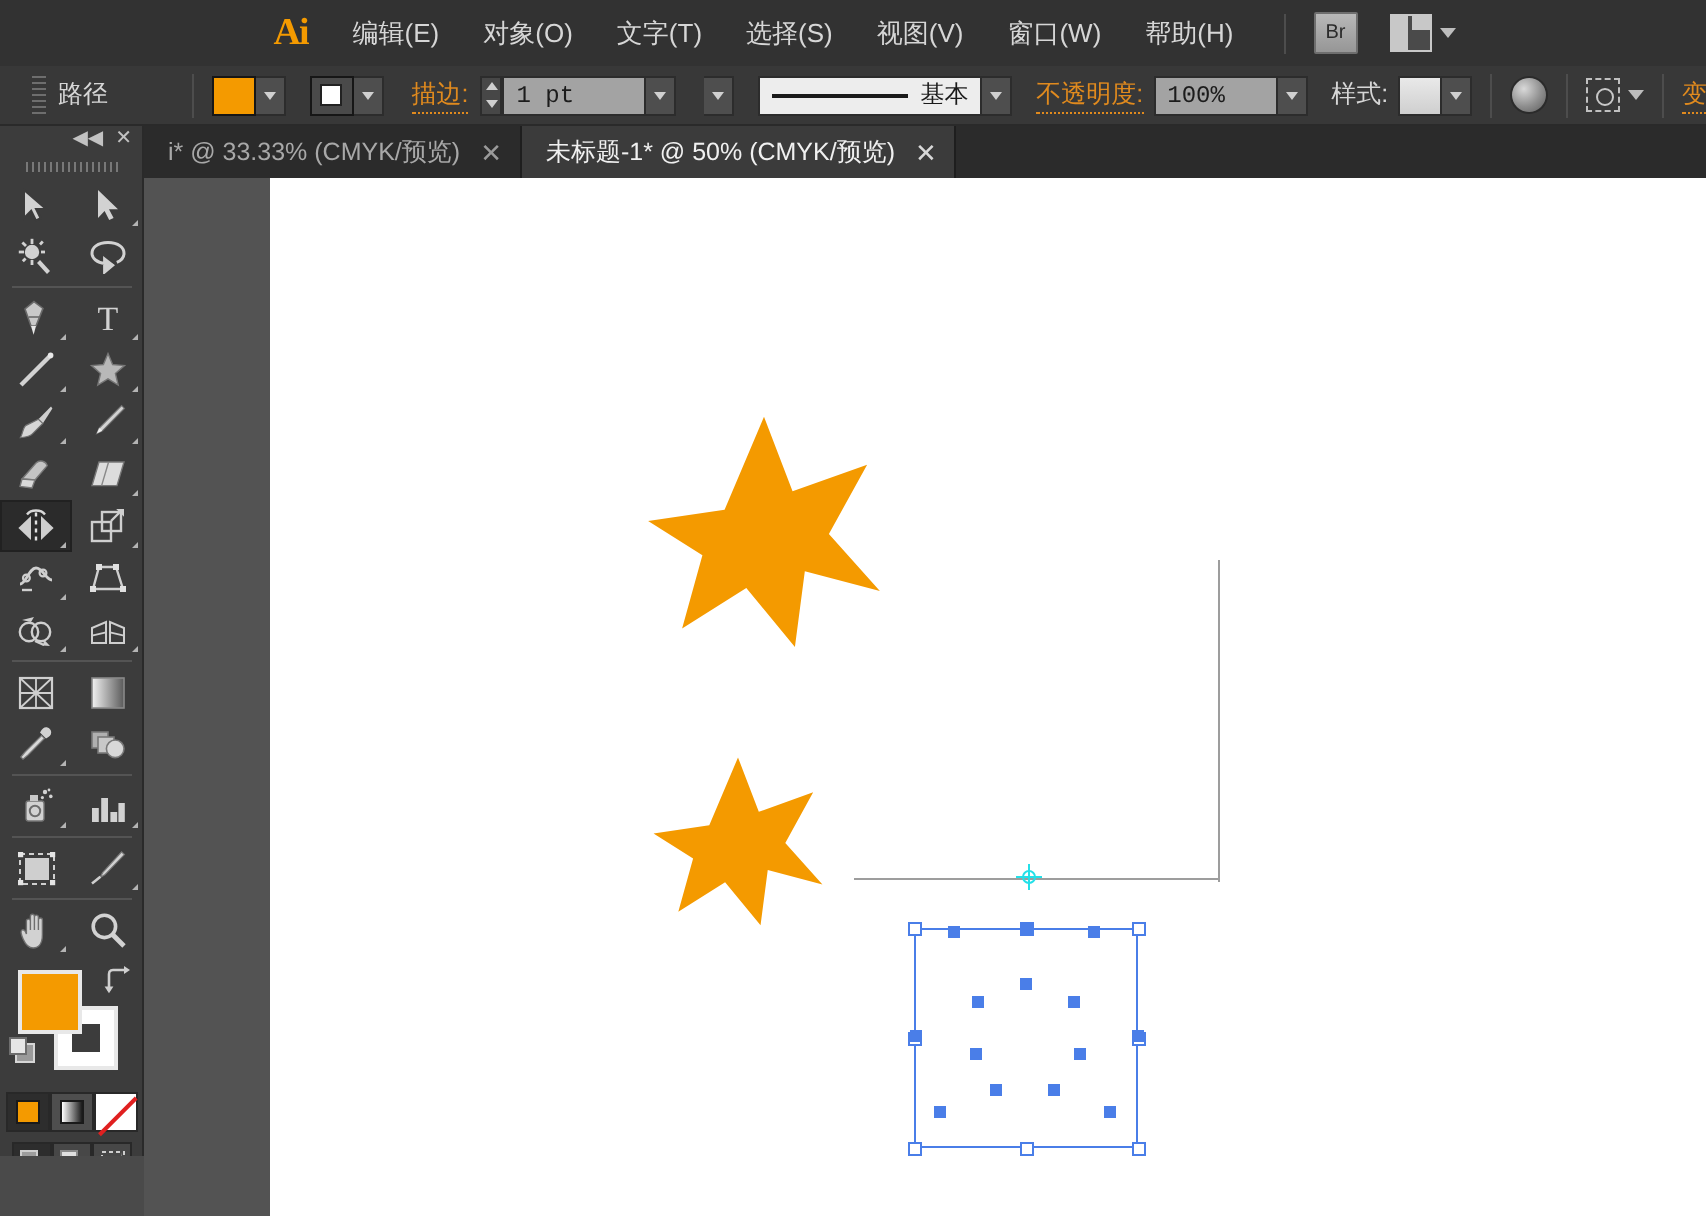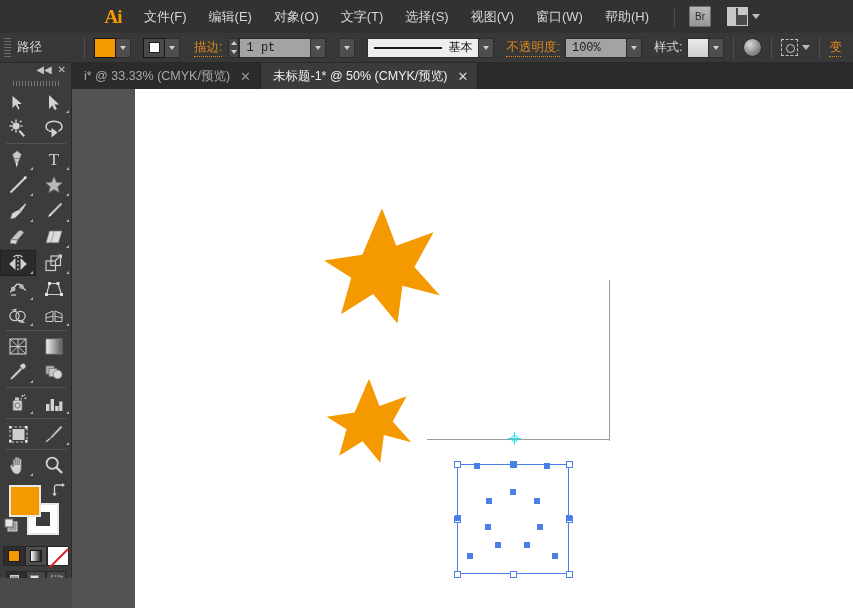--- a/index.html
+++ b/index.html
@@ -56,21 +56,21 @@
   .tri-down {
     width: 0; height: 0; border-left: 4px solid transparent;
     border-right: 4px solid transparent; border-top: 5px solid #bdbdbd;
     margin-left: 4px;
   }
 
   
   .controlbar {
     position: absolute; left: 0; top: 33px; width: 853px; height: 30px;
     background: #383838; border-bottom: 1px solid #2a2a2a;
-    display: flex; align-items: center; padding-left: 4px;
+    display: flex; align-items: center; padding-left: 16px;
   }
   .grip {
     width: 7px; height: 20px; margin-right: 6px;
     background-image: repeating-linear-gradient(
       to bottom, #6e6e6e 0px, #6e6e6e 1px, transparent 1px, transparent 3px);
   }
   .ctl-label { color: #d6d6d6; font-size: 12.5px; white-space: nowrap; }
   .ctl-label.orange { color: #e08a1e; border-bottom: 1px dotted #e08a1e; }
   .cb-sep { width: 1px; height: 22px; background: #4d4d4d; margin: 0 9px; }
 
@@ -273,21 +273,20 @@
     position:absolute; left:0; bottom:0; width:72px; height:30px; background:#4a4a4a;
   }
 </style>
 </head>
 <body>
 
 <div id="app">
 
   <div class="menubar">
     <div class="ai-logo">Ai</div>
-    <div class="menu-item">文件(F)</div>
     <div class="menu-item">编辑(E)</div>
     <div class="menu-item">对象(O)</div>
     <div class="menu-item">文字(T)</div>
     <div class="menu-item">选择(S)</div>
     <div class="menu-item">视图(V)</div>
     <div class="menu-item">窗口(W)</div>
     <div class="menu-item">帮助(H)</div>
     <div class="menubar-sep"></div>
     <div class="br-btn">Br</div>
     <div class="arrange-btn">

